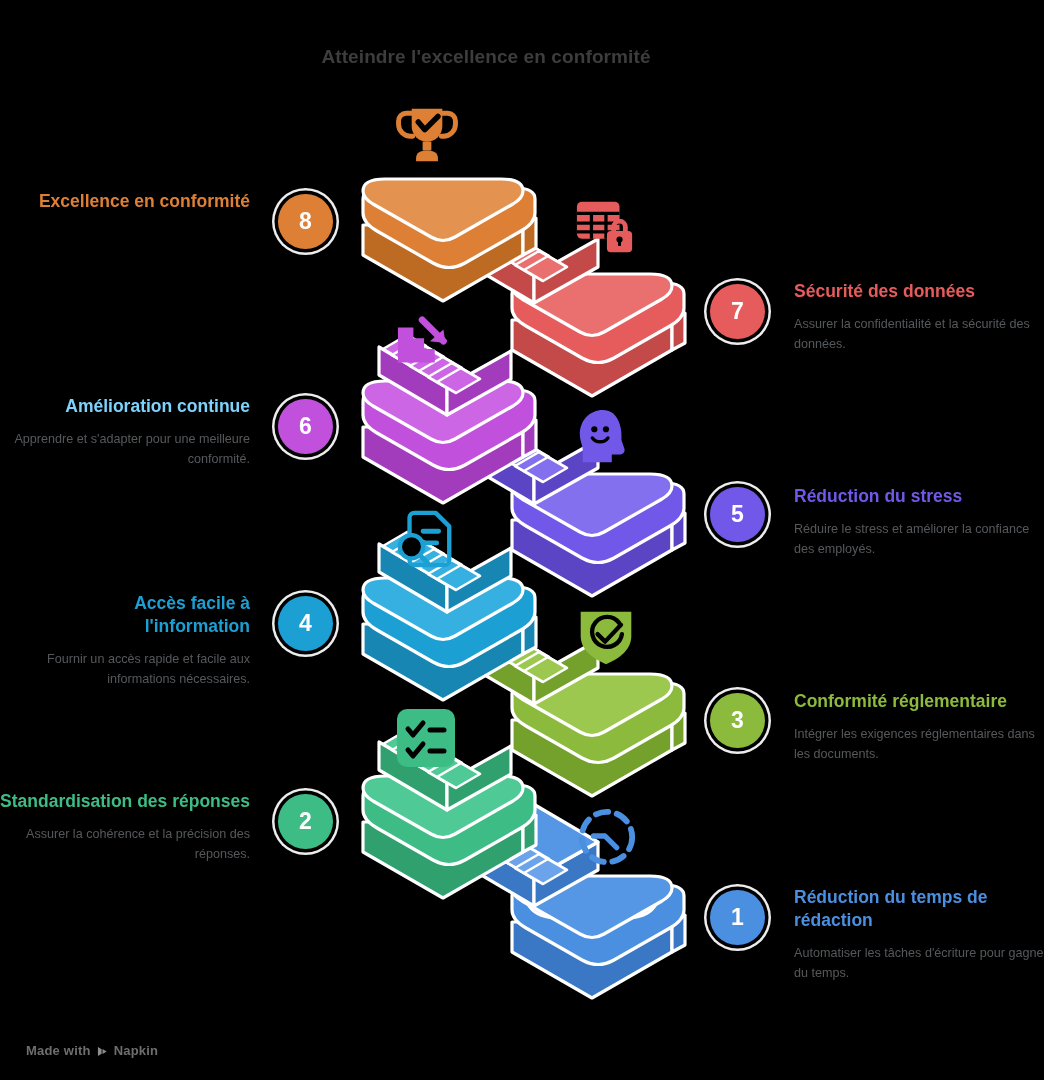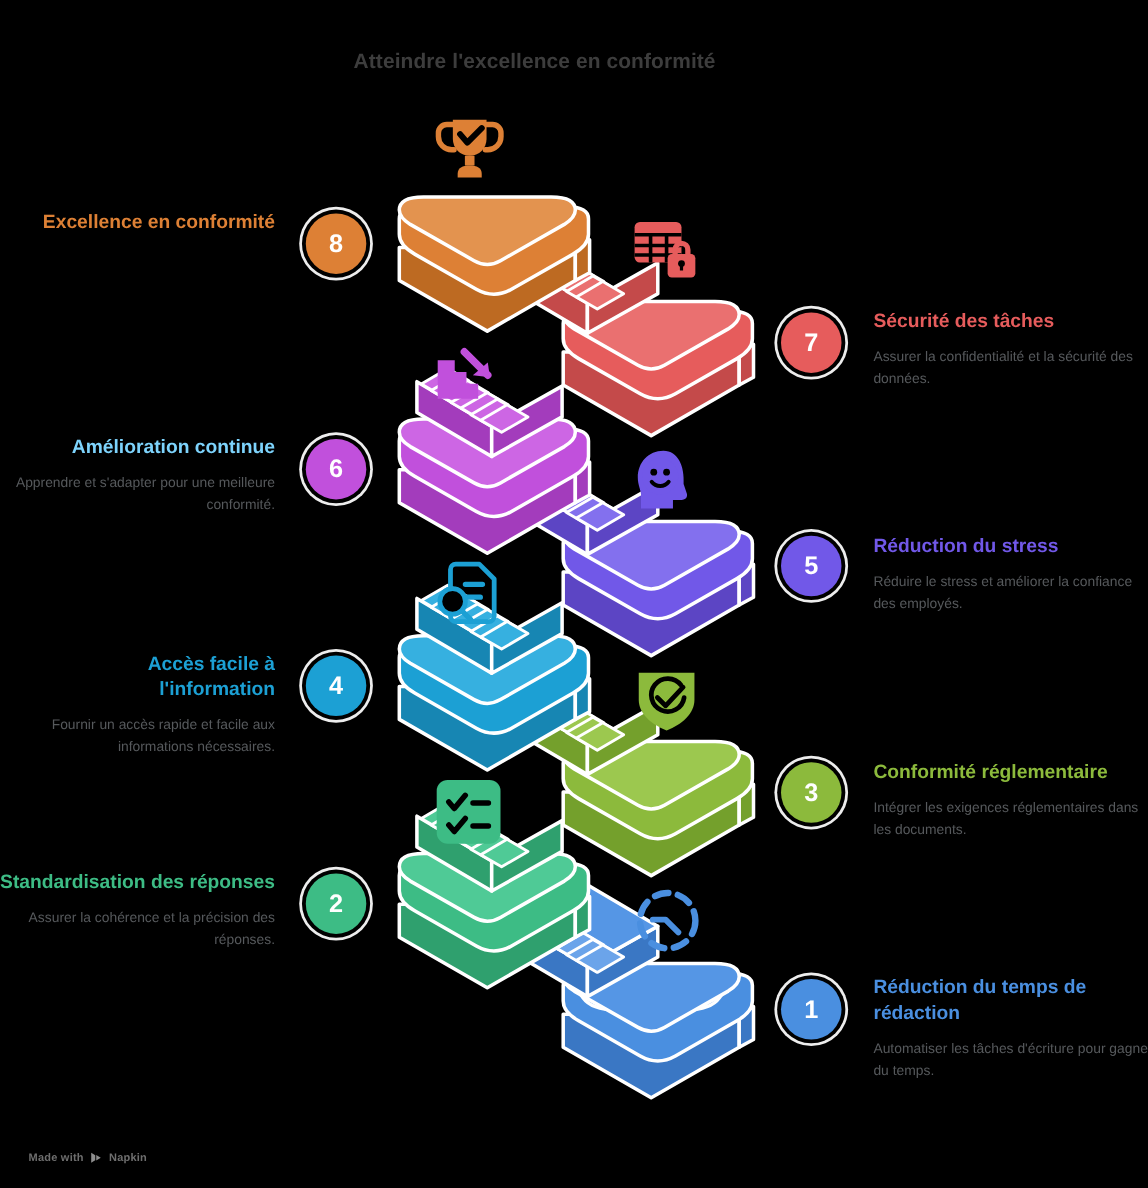--- a/index.html
+++ b/index.html
@@ -43,21 +43,21 @@
   .ico { position: absolute; width: 62px; height: 62px; }
   .ico svg { width: 100%; height: 100%; display: block; }
 
   
   #stairs { position: absolute; left: 0; top: 0; width: 1044px; height: 1080px; pointer-events: none; }
 
   
   .footer {
     position: absolute; left: 26px; bottom: 22px;
     display: flex; align-items: center; gap: 6px;
-    font-size: 10px; font-weight: 700; color: #6e6e6e; letter-spacing: .2px;
+    font-size: 13px; font-weight: 700; color: #6e6e6e; letter-spacing: .2px;
   }
   .footer .logo { display: inline-block; width: 11px; height: 11px; }
 </style>
 </head>
 <body>
 
 <div id="stage">
 
   <div class="title">Atteindre l'excellence en conformité</div>
 
@@ -331,21 +331,21 @@
   </div>
   <div class="badge" style="left:710px; top:890px; background:#4A8FE0;">
     <span>1</span>
   </div>
 
   <div class="side left" style="left:0px; top:190px;">
     <div class="head" style="color:#DD8035;">Excellence en conformité</div>
   </div>
 
   <div class="side right" style="left:794px; top:280px;">
-    <div class="head" style="color:#E65C5C;">Sécurité des tâches</div>
+    <div class="head" style="color:#E65C5C;">Sécurité des données</div>
     <div class="desc">Assurer la confidentialité et la sécurité des données.</div>
   </div>
 
   <div class="side left" style="left:0px; top:395px;">
     <div class="head" style="color:#7dd3fc;">Amélioration continue</div>
     <div class="desc">Apprendre et s'adapter pour une meilleure conformité.</div>
   </div>
 
   <div class="side right" style="left:794px; top:485px;">
     <div class="head" style="color:#7158E8;">Réduction du stress</div>

